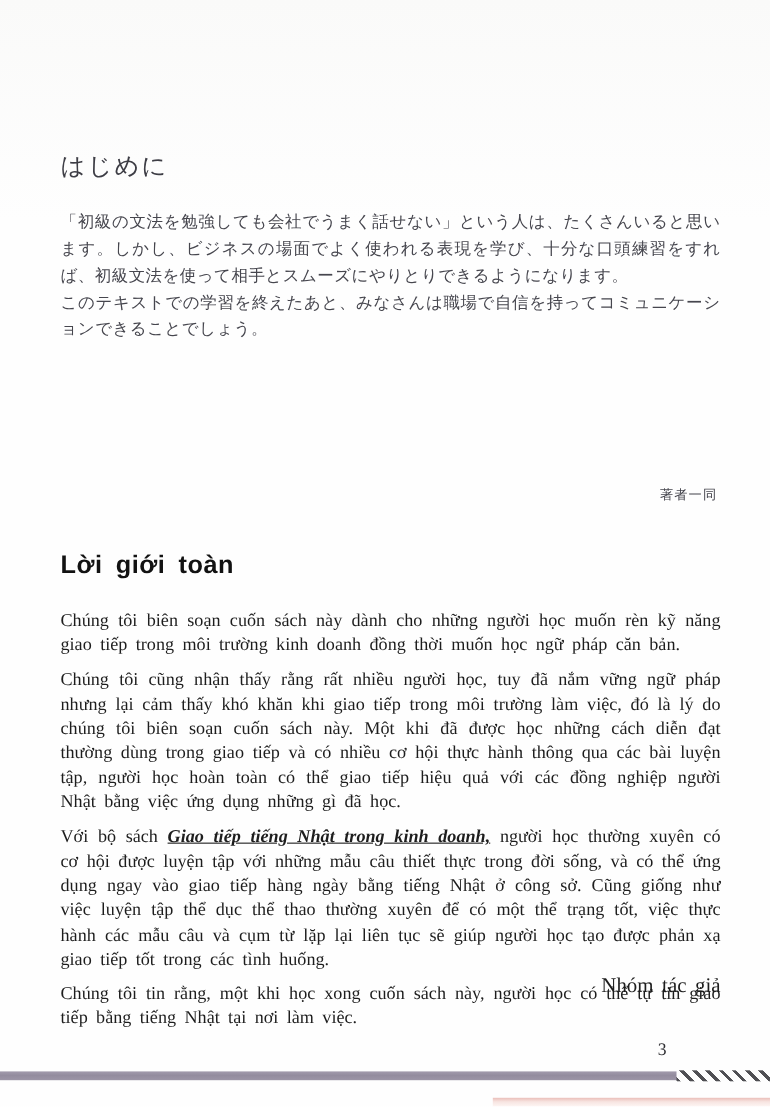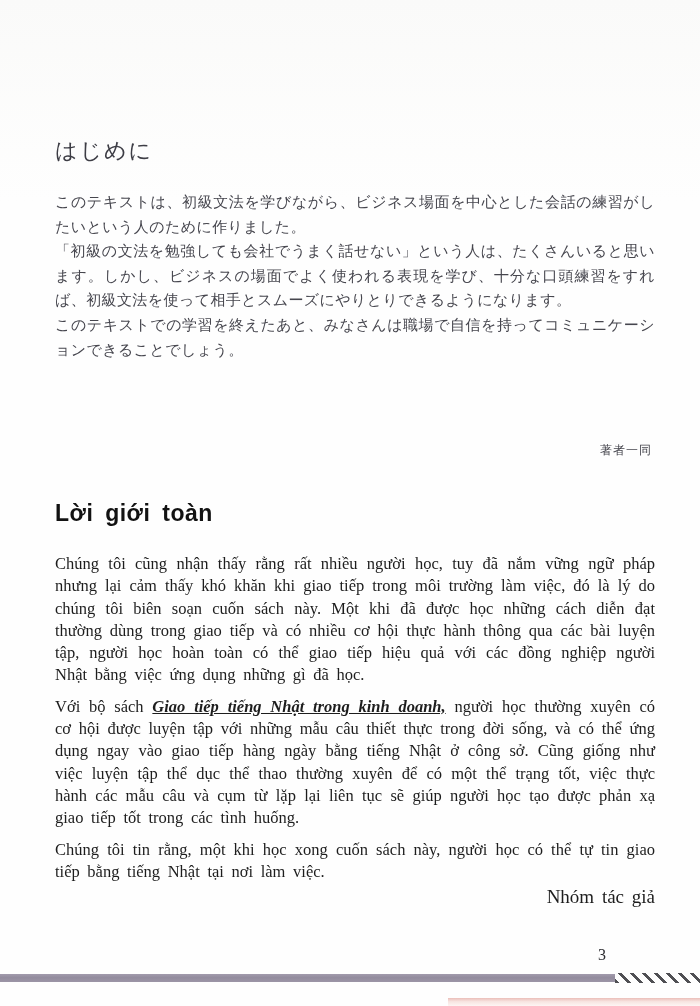--- a/index.html
+++ b/index.html
@@ -145,29 +145,29 @@
     z-index: 1;
   }
 </style>
 </head>
 <body>
 
 <div class="page">
 
   <section class="jp-section">
     <h1 class="jp-title">はじめに</h1>
-    <p>このテキストは、初級文法を学びながら、ビジネス場面を中心とした会話の練習がしたいという人のために作りました。</p>
     <p>「初級の文法を勉強しても会社でうまく話せない」という人は、たくさんいると思います。しかし、ビジネスの場面でよく使われる表現を学び、十分な口頭練習をすれば、初級文法を使って相手とスムーズにやりとりできるようになります。</p>
     <p>このテキストでの学習を終えたあと、みなさんは職場で自信を持ってコミュニケーションできることでしょう。</p>
   </section>
 
   <div class="jp-signature">著者一同</div>
 
   <section class="vi-section">
     <h2 class="vi-title">Lời giới toàn</h2>
+    <p>Chúng tôi biên soạn cuốn sách này dành cho những người học muốn rèn kỹ năng giao tiếp trong môi trường kinh doanh đồng thời muốn học ngữ pháp căn bản.</p>
     <p>Chúng tôi cũng nhận thấy rằng rất nhiều người học, tuy đã nắm vững ngữ pháp nhưng lại cảm thấy khó khăn khi giao tiếp trong môi trường làm việc, đó là lý do chúng tôi biên soạn cuốn sách này. Một khi đã được học những cách diễn đạt thường dùng trong giao tiếp và có nhiều cơ hội thực hành thông qua các bài luyện tập, người học hoàn toàn có thể giao tiếp hiệu quả với các đồng nghiệp người Nhật bằng việc ứng dụng những gì đã học.</p>
     <p><span>Với bộ sách </span><span class="book-title-em">Giao tiếp tiếng Nhật trong kinh doanh,</span><span> người học thường xuyên có cơ hội được luyện tập với những mẫu câu thiết thực trong đời sống, và có thể ứng dụng ngay vào giao tiếp hàng ngày bằng tiếng Nhật ở công sở. Cũng giống như việc luyện tập thể dục thể thao thường xuyên để có một thể trạng tốt, việc thực hành các mẫu câu và cụm từ lặp lại liên tục sẽ giúp người học tạo được phản xạ giao tiếp tốt trong các tình huống.</span></p>
     <p>Chúng tôi tin rằng, một khi học xong cuốn sách này, người học có thể tự tin giao tiếp bằng tiếng Nhật tại nơi làm việc.</p>
   </section>
 
   <div class="vi-signature">Nhóm tác giả</div>
 
   <div class="footer-bar"></div>
   <div class="footer-hatch"></div>
   <div class="page-edge-pink"></div>

